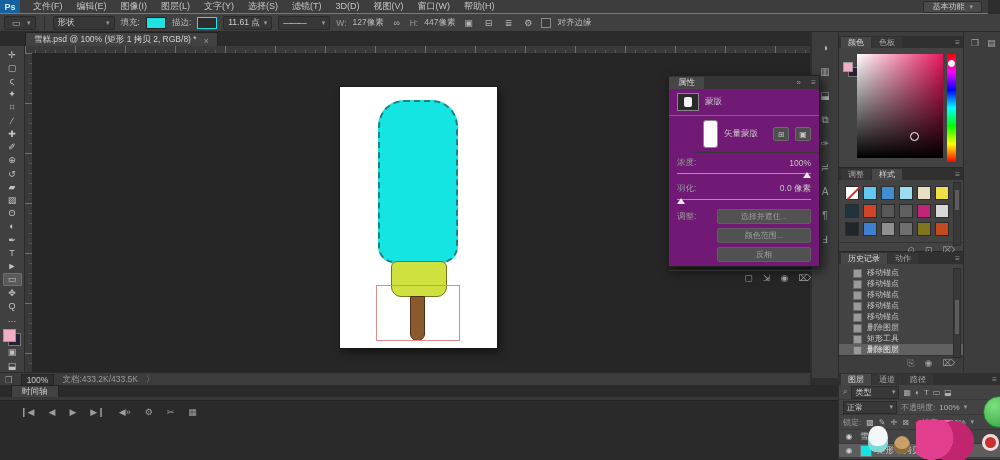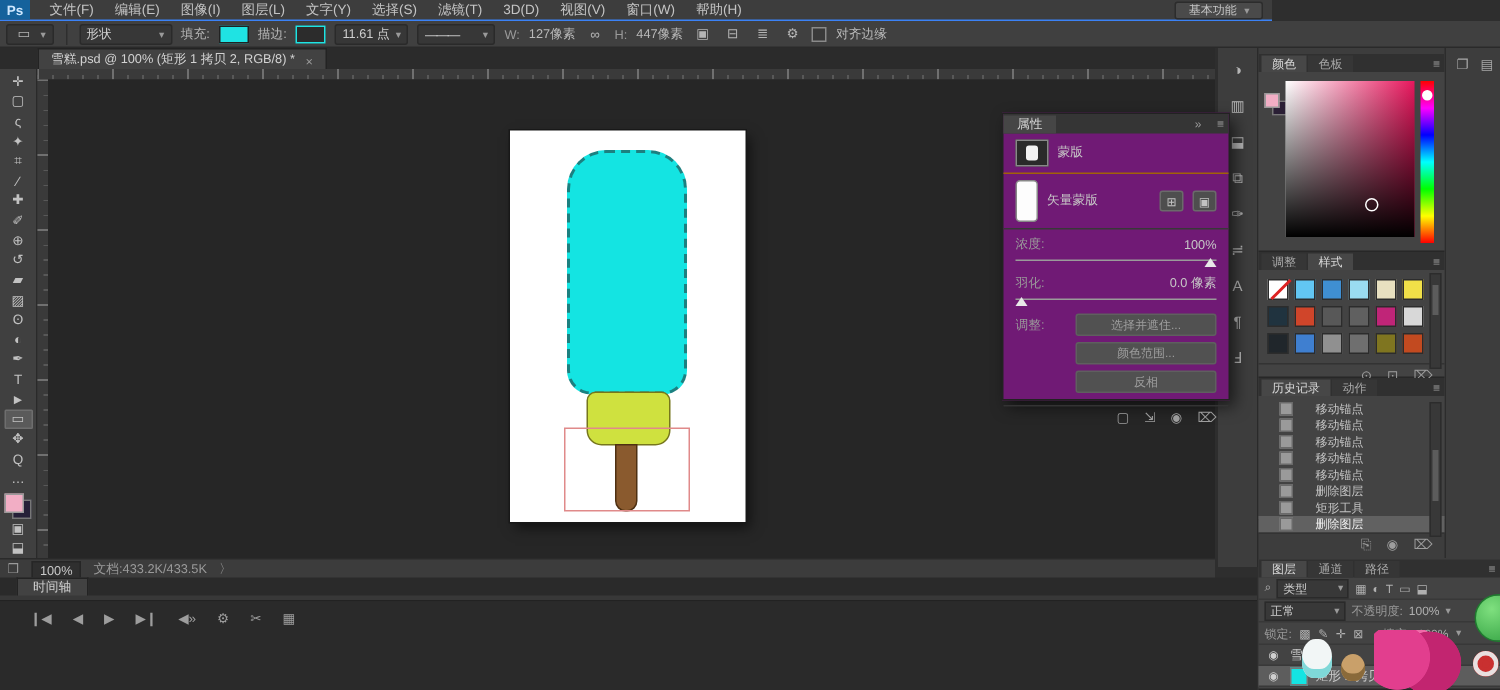--- a/index.html
+++ b/index.html
@@ -2,21 +2,21 @@
 <html><head>
 <meta charset="utf-8">
 <style>
   html,body{margin:0;padding:0;background:#1d1d1d;}
   #screen{position:relative;width:1000px;height:460px;overflow:hidden;
     font-family:"Liberation Sans","DejaVu Sans",sans-serif;color:#c9c9c9;font-size:9px;
     background:#2e2e2e;}
   .abs{position:absolute;}
   .row{display:flex;align-items:center;}
   
-  .menubar{left:0;top:0;width:848px;height:13px;background:#3d3d3d;border-bottom:4px solid #3b82f6;display:flex;align-items:center;gap:0;}
+  .menubar{left:0;top:0;width:988px;height:13px;background:#3d3d3d;border-bottom:4px solid #3b82f6;display:flex;align-items:center;gap:0;}
   .pslogo{width:20px;height:13px;background:#15629c;color:#cfe8ff;font-weight:bold;font-size:9px;
     display:flex;align-items:center;justify-content:center;margin-right:6px;}
   .menu-item{padding:0 7px;line-height:13px;font-size:9px;color:#c4c4c4;white-space:nowrap;}
   .workspace-btn{margin-left:auto;margin-right:6px;background:#4a4a4a;border:1px solid #2c2c2c;border-radius:2px;
     padding:0 8px;height:10px;display:flex;align-items:center;gap:5px;font-size:8px;color:#c4c4c4;}
   .optionsbar{left:0;top:14px;width:1000px;height:18px;background:#404040;border-bottom:1px solid #2a2a2a;
     display:flex;align-items:center;gap:6px;padding-left:4px;box-sizing:border-box;}
   .opt-sep{width:1px;height:14px;background:#2e2e2e;margin:0 2px;}
   .combo{background:#373737;border:1px solid #2a2a2a;border-radius:2px;height:12px;display:flex;align-items:center;
     gap:4px;padding:0 4px;font-size:8.5px;color:#cfcfcf;}
@@ -77,21 +77,21 @@
   .satsq{position:absolute;left:18px;top:18px;width:86px;height:104px;
     background:linear-gradient(to top,#000,rgba(0,0,0,0)),linear-gradient(to right,#fff,#e8175d);}
   .hue{position:absolute;left:108px;top:18px;width:9px;height:108px;
     background:linear-gradient(to bottom,#f00,#f0f,#00f,#0ff,#0f0,#ff0,#f00);}
   .ringmark{position:absolute;width:7px;height:7px;border:1px solid #fff;border-radius:50%;}
   .sgrid{display:grid;grid-template-columns:repeat(6,14px);grid-gap:4px;padding:6px;}
   .scell{width:14px;height:14px;border:1px solid #2c2c2c;box-sizing:border-box;position:relative;}
   .scell.none:after{content:"";position:absolute;left:-1px;top:5px;width:18px;height:2px;background:#d22;transform:rotate(-45deg);}
   .scroll{position:absolute;right:2px;width:6px;background:#383838;border:1px solid #2c2c2c;}
   .scroll .thumb{position:absolute;left:0;width:4px;background:#5c5c5c;margin:1px;}
-  .hrow{display:flex;align-items:center;gap:15px;height:11px;padding-left:14px;font-size:8px;color:#c2c2c2;}
+  .hrow{display:flex;align-items:flex-end;gap:5px;height:11px;padding-left:14px;font-size:8px;color:#c2c2c2;}
   .hrow.sel{background:#616161;color:#eee;}
   .hist-ic{width:9px;height:9px;background:#9a9a9a;border:1px solid #6a6a6a;box-sizing:border-box;}
   .pfoot{display:flex;justify-content:flex-end;gap:10px;padding:2px 8px;color:#9d9d9d;font-size:9px;border-top:1px solid #333;}
   
   .lrow{display:flex;align-items:center;gap:5px;height:13px;border-bottom:1px solid #393939;padding-left:4px;font-size:8.5px;}
   .lrow.sel{background:#5d5d5d;}
   .eye{width:12px;text-align:center;color:#cfcfcf;font-size:8px;}
   .lthumb{width:12px;height:12px;border:1px solid #777;box-sizing:border-box;}
   .mini-combo{background:#383838;border:1px solid #2a2a2a;height:11px;display:flex;align-items:center;gap:4px;
     padding:0 3px;font-size:8px;color:#cfcfcf;}
@@ -284,21 +284,21 @@
       <div class="props-tab">属性</div>
       <span class="pmenu" style="right:18px;">»</span>
       <span class="pmenu">≡</span>
     </div>
     <div class="prow" style="border-bottom:1px solid #a16207;">
       <span class="maskthumb1">
           <i></i>
         </span>
       <span class="pr-lab">蒙版</span>
     </div>
-    <div class="prow" style="border-bottom:1px solid #383838;">
+    <div class="prow" style="border-bottom:1px solid #383838;margin-left:26px;">
       <span class="maskthumb2"></span>
       <span class="pr-lab">矢量蒙版</span>
       <span style="margin-left:auto;" class="sqbtn">⊞</span>
       <span class="sqbtn">▣</span>
     </div>
     <div class="prow" style="justify-content:space-between;padding-bottom:0;">
       <span class="pr-lab dim">浓度:</span>
       <span class="pr-lab">100%</span>
     </div>
     <div class="slider">

